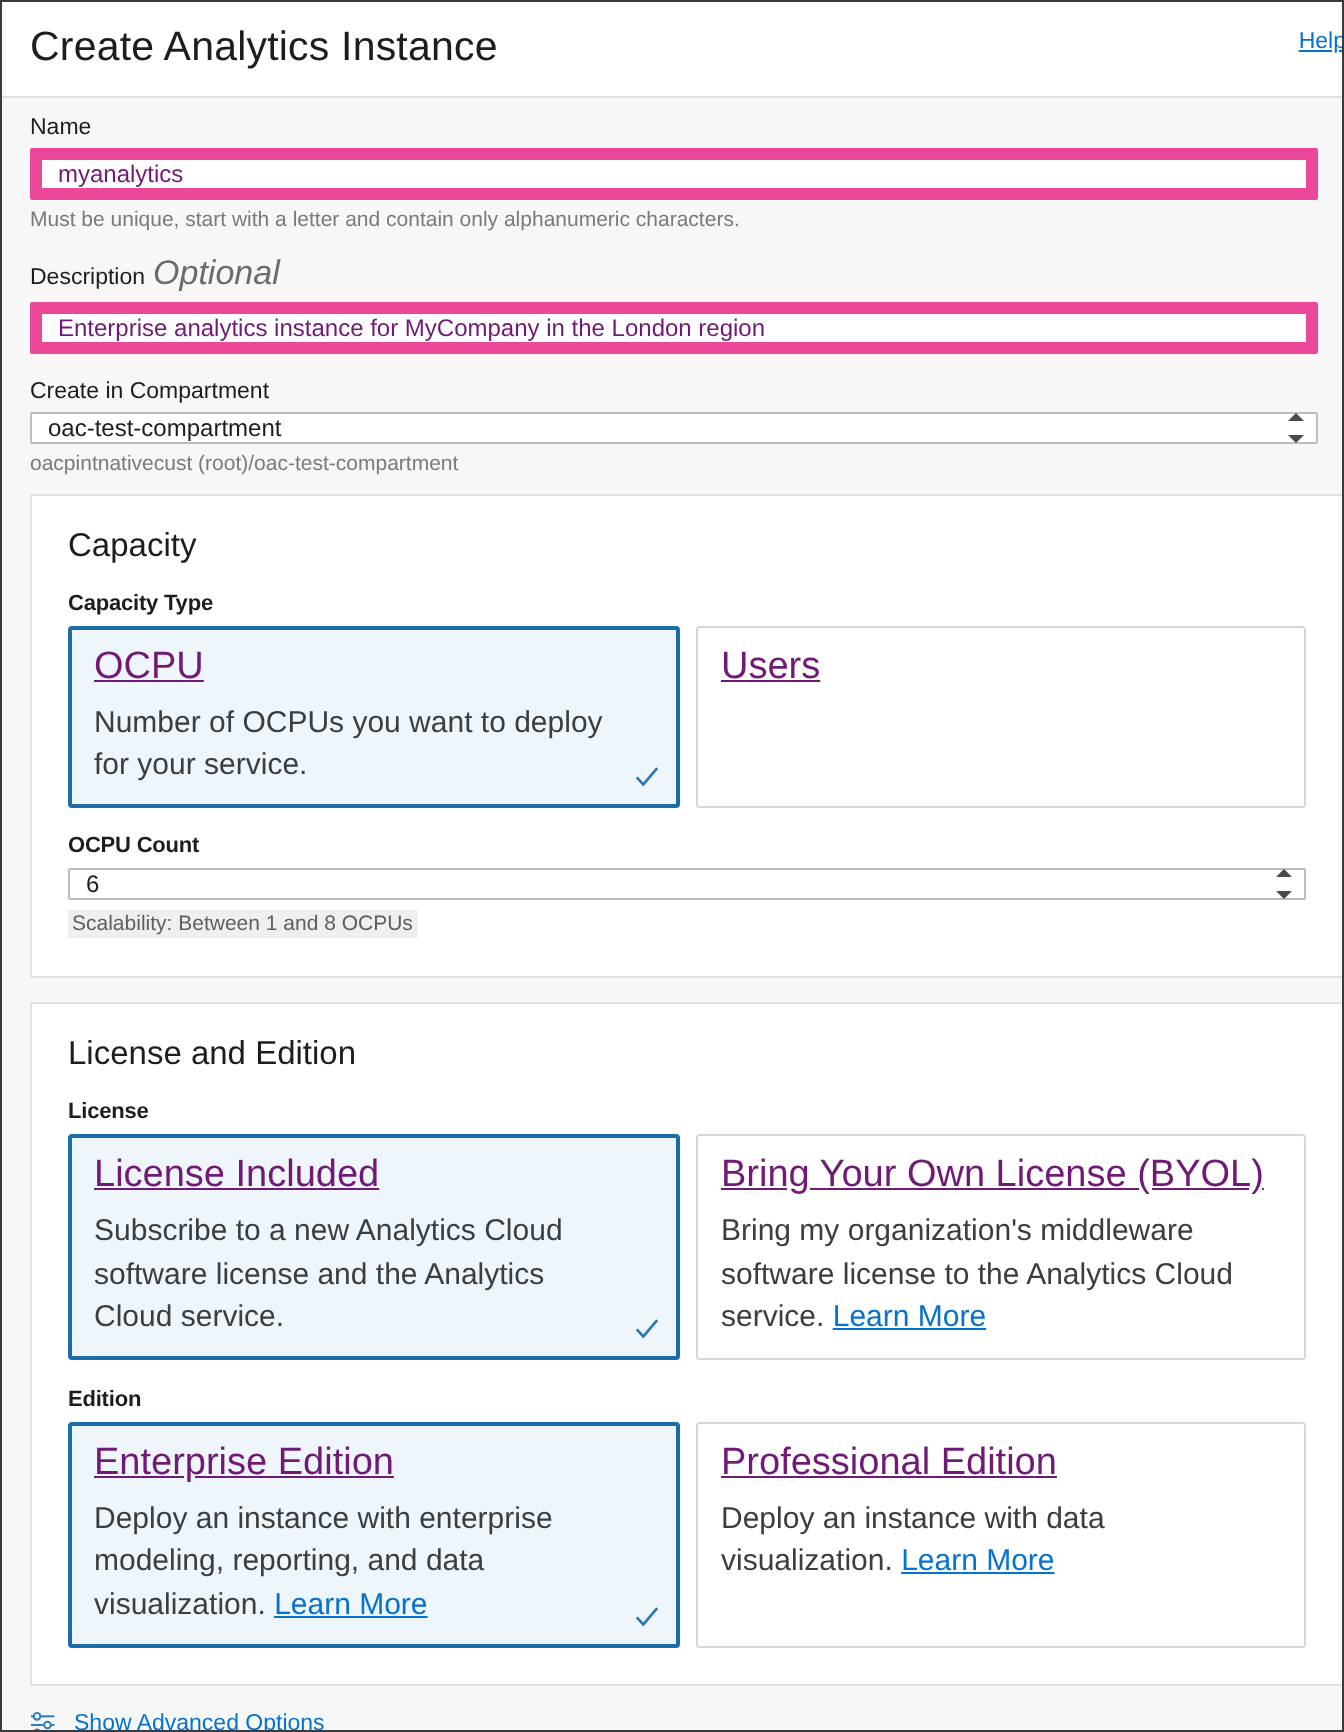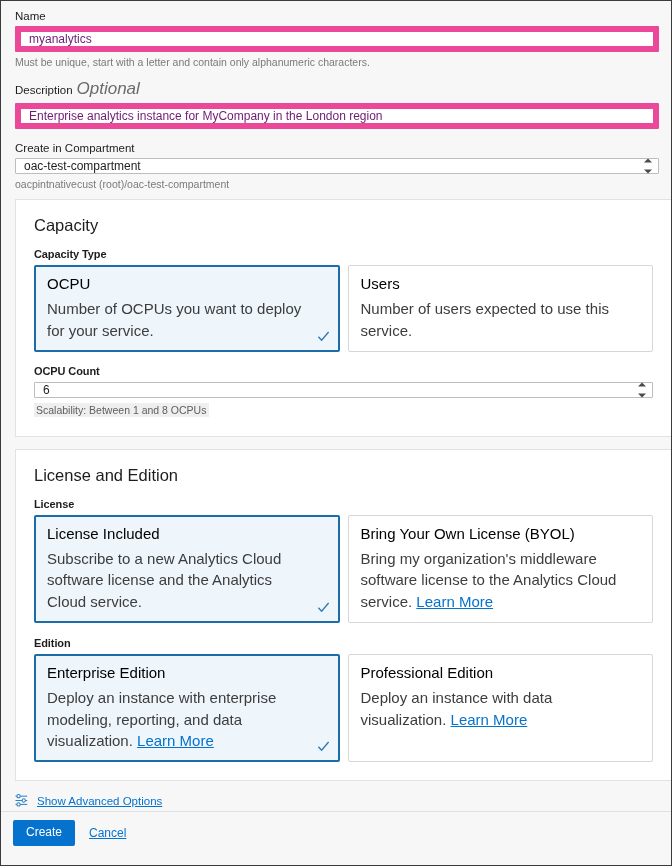--- a/index.html
+++ b/index.html
@@ -171,24 +171,25 @@
     border-radius: 2px;
     padding: 9px 12px 10px 12px;
     box-sizing: border-box;
   }
   .card.selected {
     border: 2px solid #1b6ca8;
     background: #eef5fb;
     padding: 8px 11px 9px 11px;
   }
   .card-title {
-    font-size: 15px;
-    color: #000000;
+    font-size: 19px;
+    color: #701a75;
     margin-bottom: 6px;
     line-height: 1.15;
+    text-decoration: underline;
   }
   .card-desc {
     font-size: 15px;
     color: #3d3d3d;
     line-height: 1.42;
     padding-right: 16px;
   }
   .card-desc a {
     color: #0572ce;
     text-decoration: underline;
@@ -258,20 +259,24 @@
     text-decoration: underline;
     cursor: pointer;
     padding: 0;
   }
 </style>
 </head>
 <body>
 
 <div class="page">
 
+  <div class="header">
+    <h1 class="page-title">Create Analytics Instance</h1>
+    <a class="help-link" href="#">Help</a>
+  </div>
 
   <div class="topform">
 
     <label class="field-label">Name</label>
     <input class="text-input" type="text" value="myanalytics" style="">
     <span class="hint">Must be unique, start with a letter and contain only alphanumeric characters.</span>
 
     <div class="spacer-10"></div>
 
     <label class="field-label">
@@ -303,21 +308,20 @@
         <div class="card-desc">Number of OCPUs you want to deploy for your service.</div>
         <span class="check">
           <svg viewBox="0 0 14 14" width="13" height="13">
               <path d="M1.5 7.2 L5 11 L12.5 2.2" fill="none" stroke="#2a7ab0" stroke-width="1.4"></path>
             </svg>
         </span>
       </div>
 
       <div class="card">
         <div class="card-title">Users</div>
-        <div class="card-desc">Number of users expected to use this service.</div>
       </div>
     </div>
 
     <div class="ocpu-wrap">
       <span class="sub-label">OCPU Count</span>
       <div class="select-wrap">
         <div class="select-input">6</div>
         <span class="spin">
             <i class="up"></i>
             <i class="dn"></i>

